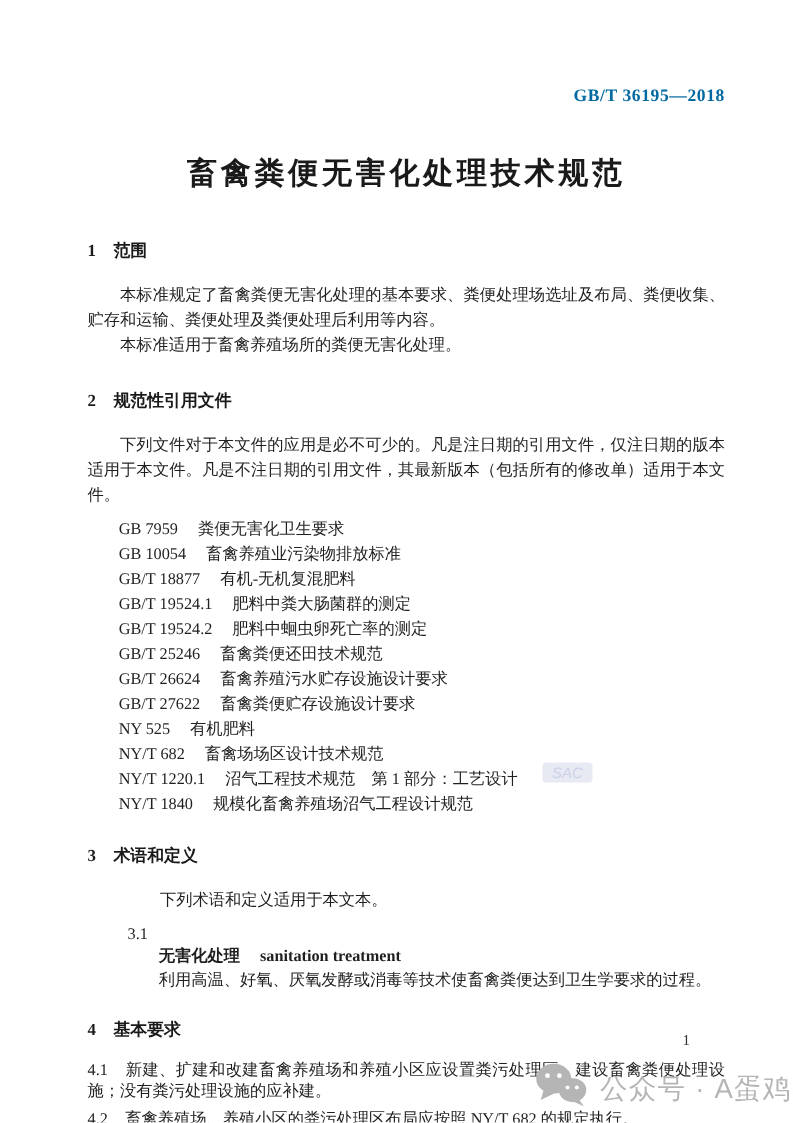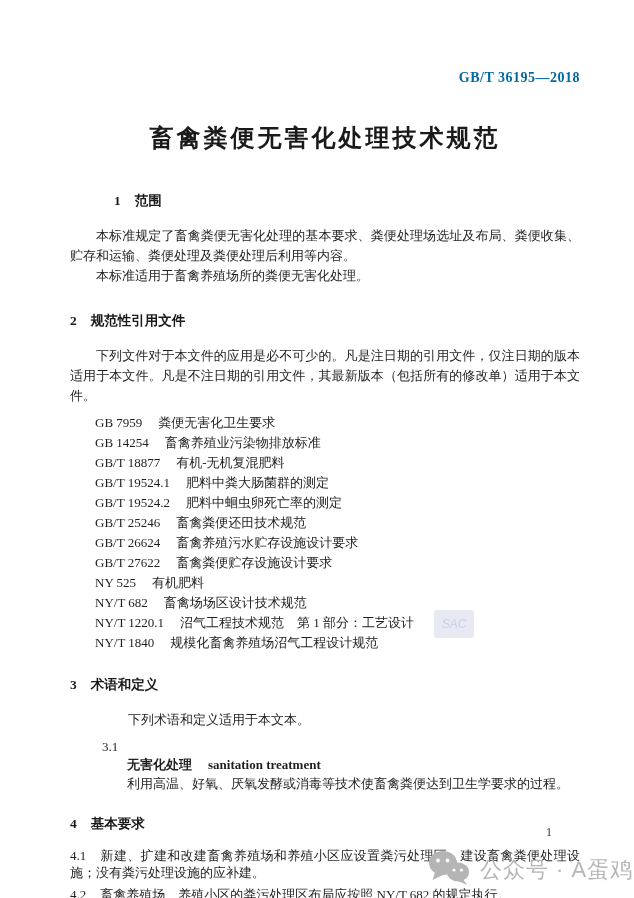--- a/index.html
+++ b/index.html
@@ -34,21 +34,21 @@
 
   .sec-heading {
     font-family:"Liberation Sans", sans-serif;
     font-weight:bold;
     font-size:13.5px;
     color:#1a1a1a;
     margin:0;
   }
   .sec-heading .num { display:inline-block; margin-right:14px; font-family:"Liberation Serif", serif; }
 
-  .h1 { margin-top:38px;margin-left:44px; }
+  .h1 { margin-top:38px; }
   .h2 { margin-top:26px; }
   .h3 { margin-top:24px; }
   .h4 { margin-top:22px; }
 
   .para {
     margin:0;
     font-size:13px;
     line-height:20px;
     text-align:justify;
     text-indent:2em;
@@ -79,21 +79,21 @@
   .page-number {
     position:absolute;
     top:825px; right:82px;
     font-size:12px;
     color:#333;
   }
 
   .sac-watermark {
     position:absolute;
     left:434px; top:610px;
-    width:40px; height:28px;
+    width:40px; height:16px;
     background:#e3e6f2;
     border-radius:3px;
     display:flex; align-items:center; justify-content:center;
     font-family:"Liberation Sans", sans-serif;
     font-style:italic; font-weight:normal;
     font-size:12px;
     color:#c3c9e2;
     opacity:0.85;
   }
 
@@ -130,21 +130,21 @@
   </div>
 
   <p class="sec-heading h2">
     <span class="num">2</span><span>规范性引用文件</span>
   </p>
   <div class="para-group">
     <p class="para">下列文件对于本文件的应用是必不可少的。凡是注日期的引用文件，仅注日期的版本适用于本文件。凡是不注日期的引用文件，其最新版本（包括所有的修改单）适用于本文件。</p>
   </div>
   <ul class="ref-list">
     <li class="ref-item"><span class="ref-code">GB 7959</span><span>粪便无害化卫生要求</span></li>
-    <li class="ref-item"><span class="ref-code">GB 14254</span><span>畜禽养殖业污染物排放标准</span></li>
+    <li class="ref-item"><span class="ref-code">GB 10054</span><span>畜禽养殖业污染物排放标准</span></li>
     <li class="ref-item"><span class="ref-code">GB/T 18877</span><span>有机-无机复混肥料</span></li>
     <li class="ref-item"><span class="ref-code">GB/T 19524.1</span><span>肥料中粪大肠菌群的测定</span></li>
     <li class="ref-item"><span class="ref-code">GB/T 19524.2</span><span>肥料中蛔虫卵死亡率的测定</span></li>
     <li class="ref-item"><span class="ref-code">GB/T 25246</span><span>畜禽粪便还田技术规范</span></li>
     <li class="ref-item"><span class="ref-code">GB/T 26624</span><span>畜禽养殖污水贮存设施设计要求</span></li>
     <li class="ref-item"><span class="ref-code">GB/T 27622</span><span>畜禽粪便贮存设施设计要求</span></li>
     <li class="ref-item"><span class="ref-code">NY 525</span><span>有机肥料</span></li>
     <li class="ref-item"><span class="ref-code">NY/T 682</span><span>畜禽场场区设计技术规范</span></li>
     <li class="ref-item"><span class="ref-code">NY/T 1220.1</span><span>沼气工程技术规范　第 1 部分：工艺设计</span></li>
     <li class="ref-item"><span class="ref-code">NY/T 1840</span><span>规模化畜禽养殖场沼气工程设计规范</span></li>

